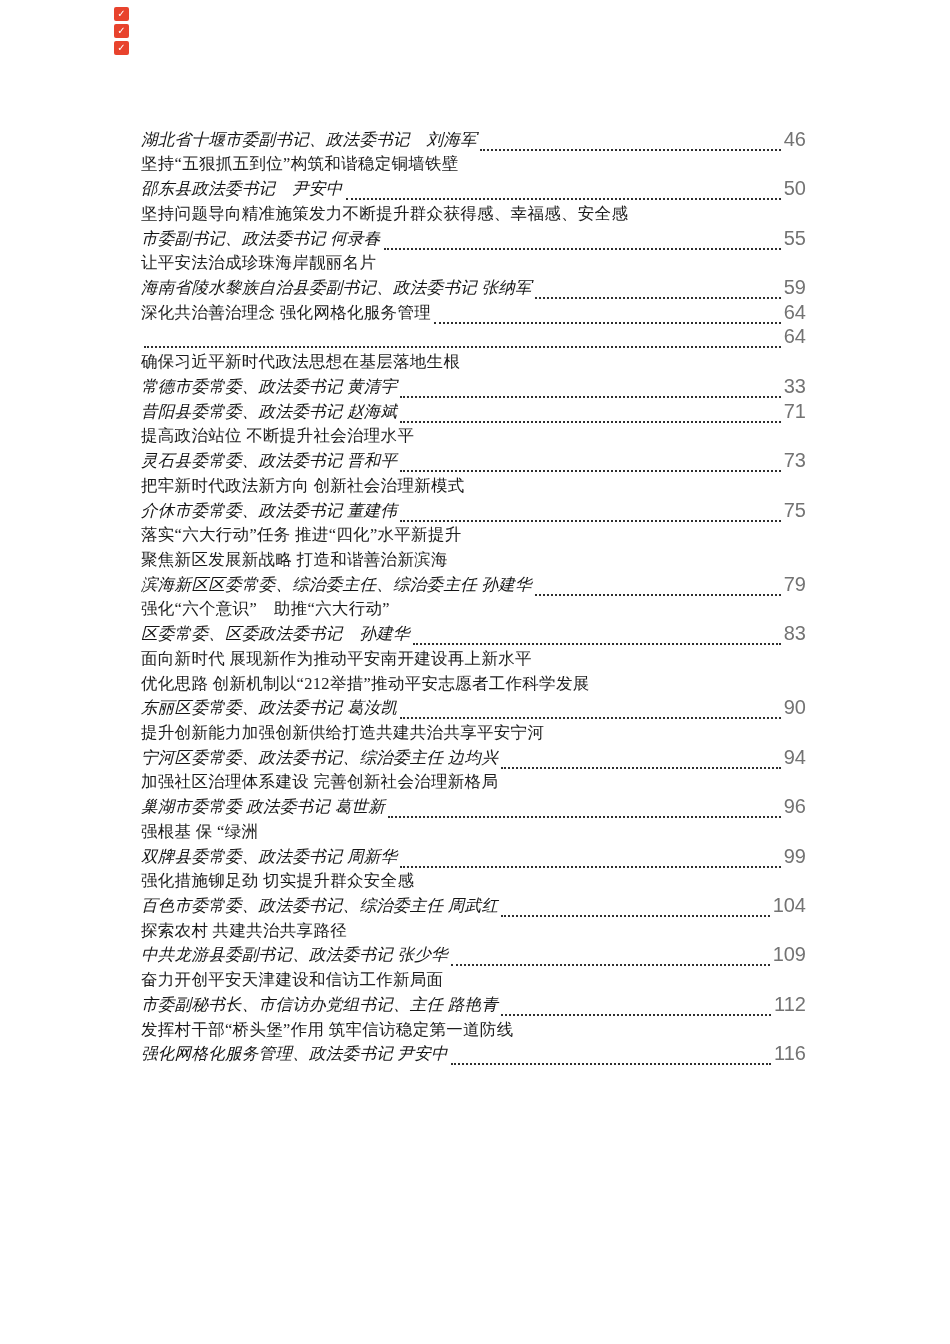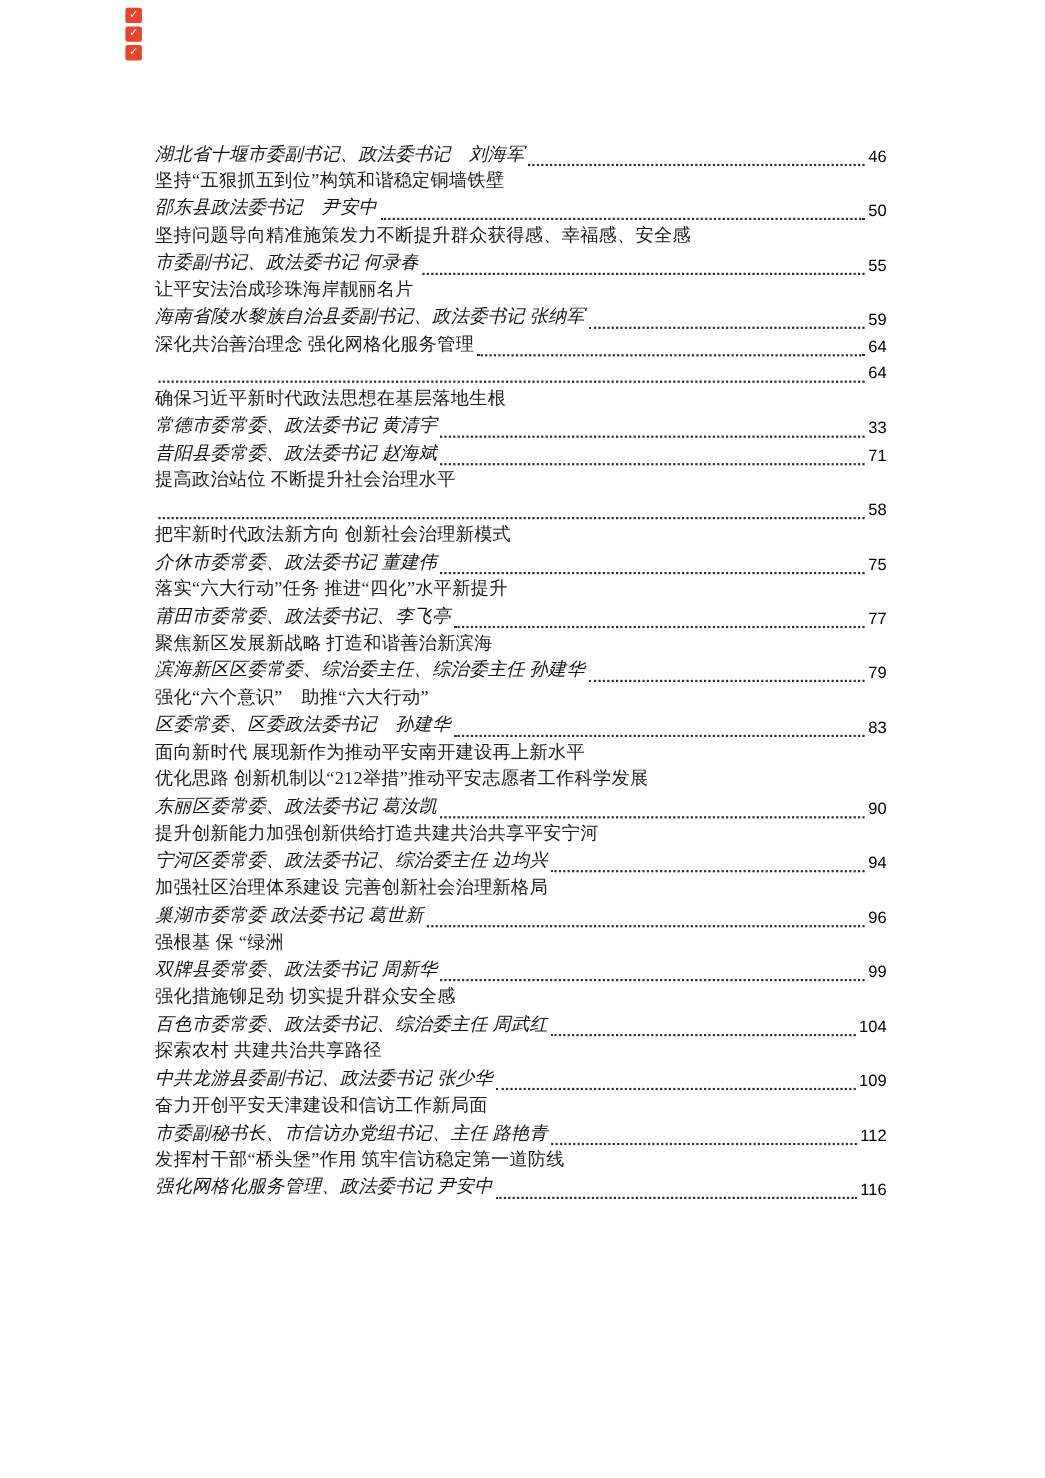--- a/index.html
+++ b/index.html
@@ -71,22 +71,22 @@
     content: "";
     position: absolute;
     left: 3px;
     right: 2px;
     bottom: 0;
     border-bottom: 2px dotted #2e2e2e;
   }
   .pg {
     flex: 0 0 auto;
     font-family: "Liberation Sans", sans-serif;
-    font-size: 15px;
-    color: #000000;
+    font-size: 20px;
+    color: #737373;
     padding-left: 1px;
   }
 </style>
 </head>
 <body>
 
 <div class="markers">
   <div class="chk">✓</div>
   <div class="chk">✓</div>
   <div class="chk">✓</div>
@@ -99,25 +99,24 @@
     <div class="line title"><span class="txt">坚持问题导向精准施策发力不断提升群众获得感、幸福感、安全感</span></div>
     <div class="line author"><span class="txt">市委副书记、政法委书记 何录春</span><span class="leader"></span><span class="pg">55</span></div>
     <div class="line title"><span class="txt">让平安法治成珍珠海岸靓丽名片</span></div>
     <div class="line author"><span class="txt">海南省陵水黎族自治县委副书记、政法委书记 张纳军</span><span class="leader"></span><span class="pg">59</span></div>
     <div class="line title"><span class="txt">深化共治善治理念 强化网格化服务管理</span><span class="leader"></span><span class="pg">64</span></div>
     <div class="line author"><span class="leader"></span><span class="pg">64</span></div>
     <div class="line title"><span class="txt">确保习近平新时代政法思想在基层落地生根</span></div>
     <div class="line author"><span class="txt">常德市委常委、政法委书记 黄清宇</span><span class="leader"></span><span class="pg">33</span></div>
     <div class="line author"><span class="txt">昔阳县委常委、政法委书记 赵海斌</span><span class="leader"></span><span class="pg">71</span></div>
     <div class="line title"><span class="txt">提高政治站位 不断提升社会治理水平</span></div>
-    <div class="line author"><span class="leader"></span><span class="pg">58</span></div>
+    <div class="line author"><span class="txt">灵石县委常委、政法委书记 晋和平</span><span class="leader"></span><span class="pg">73</span></div>
     <div class="line title"><span class="txt">把牢新时代政法新方向 创新社会治理新模式</span></div>
     <div class="line author"><span class="txt">介休市委常委、政法委书记 董建伟</span><span class="leader"></span><span class="pg">75</span></div>
     <div class="line title"><span class="txt">落实“六大行动”任务 推进“四化”水平新提升</span></div>
-    <div class="line author"><span class="txt">莆田市委常委、政法委书记、李飞亭</span><span class="leader"></span><span class="pg">77</span></div>
     <div class="line title"><span class="txt">聚焦新区发展新战略 打造和谐善治新滨海</span></div>
     <div class="line author"><span class="txt">滨海新区区委常委、综治委主任、综治委主任 孙建华</span><span class="leader"></span><span class="pg">79</span></div>
     <div class="line title"><span class="txt">强化“六个意识”　助推“六大行动”</span></div>
     <div class="line author"><span class="txt">区委常委、区委政法委书记　孙建华</span><span class="leader"></span><span class="pg">83</span></div>
     <div class="line title"><span class="txt">面向新时代 展现新作为推动平安南开建设再上新水平</span></div>
     <div class="line title"><span class="txt">优化思路 创新机制以“212举措”推动平安志愿者工作科学发展</span></div>
     <div class="line author"><span class="txt">东丽区委常委、政法委书记 葛汝凯</span><span class="leader"></span><span class="pg">90</span></div>
     <div class="line title"><span class="txt">提升创新能力加强创新供给打造共建共治共享平安宁河</span></div>
     <div class="line author"><span class="txt">宁河区委常委、政法委书记、综治委主任 边均兴</span><span class="leader"></span><span class="pg">94</span></div>
     <div class="line title"><span class="txt">加强社区治理体系建设 完善创新社会治理新格局</span></div>

